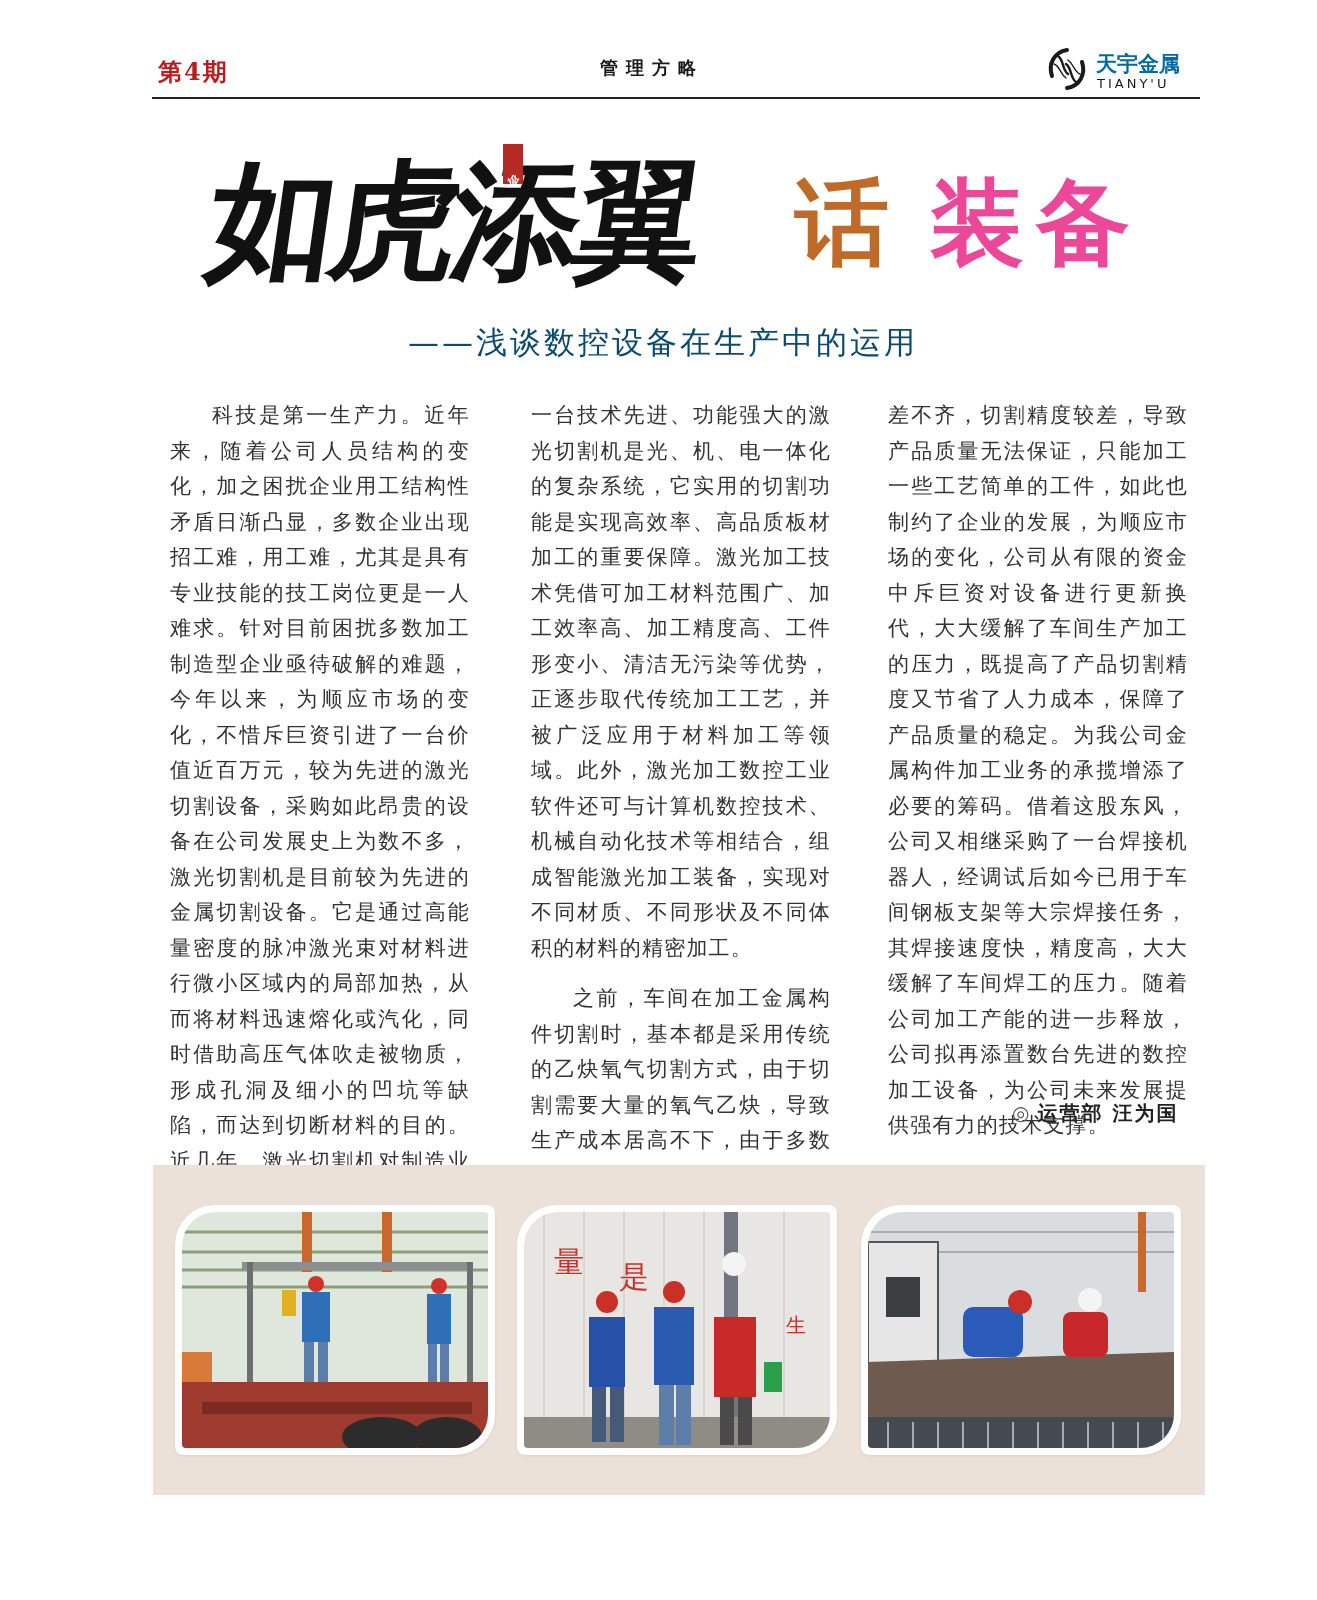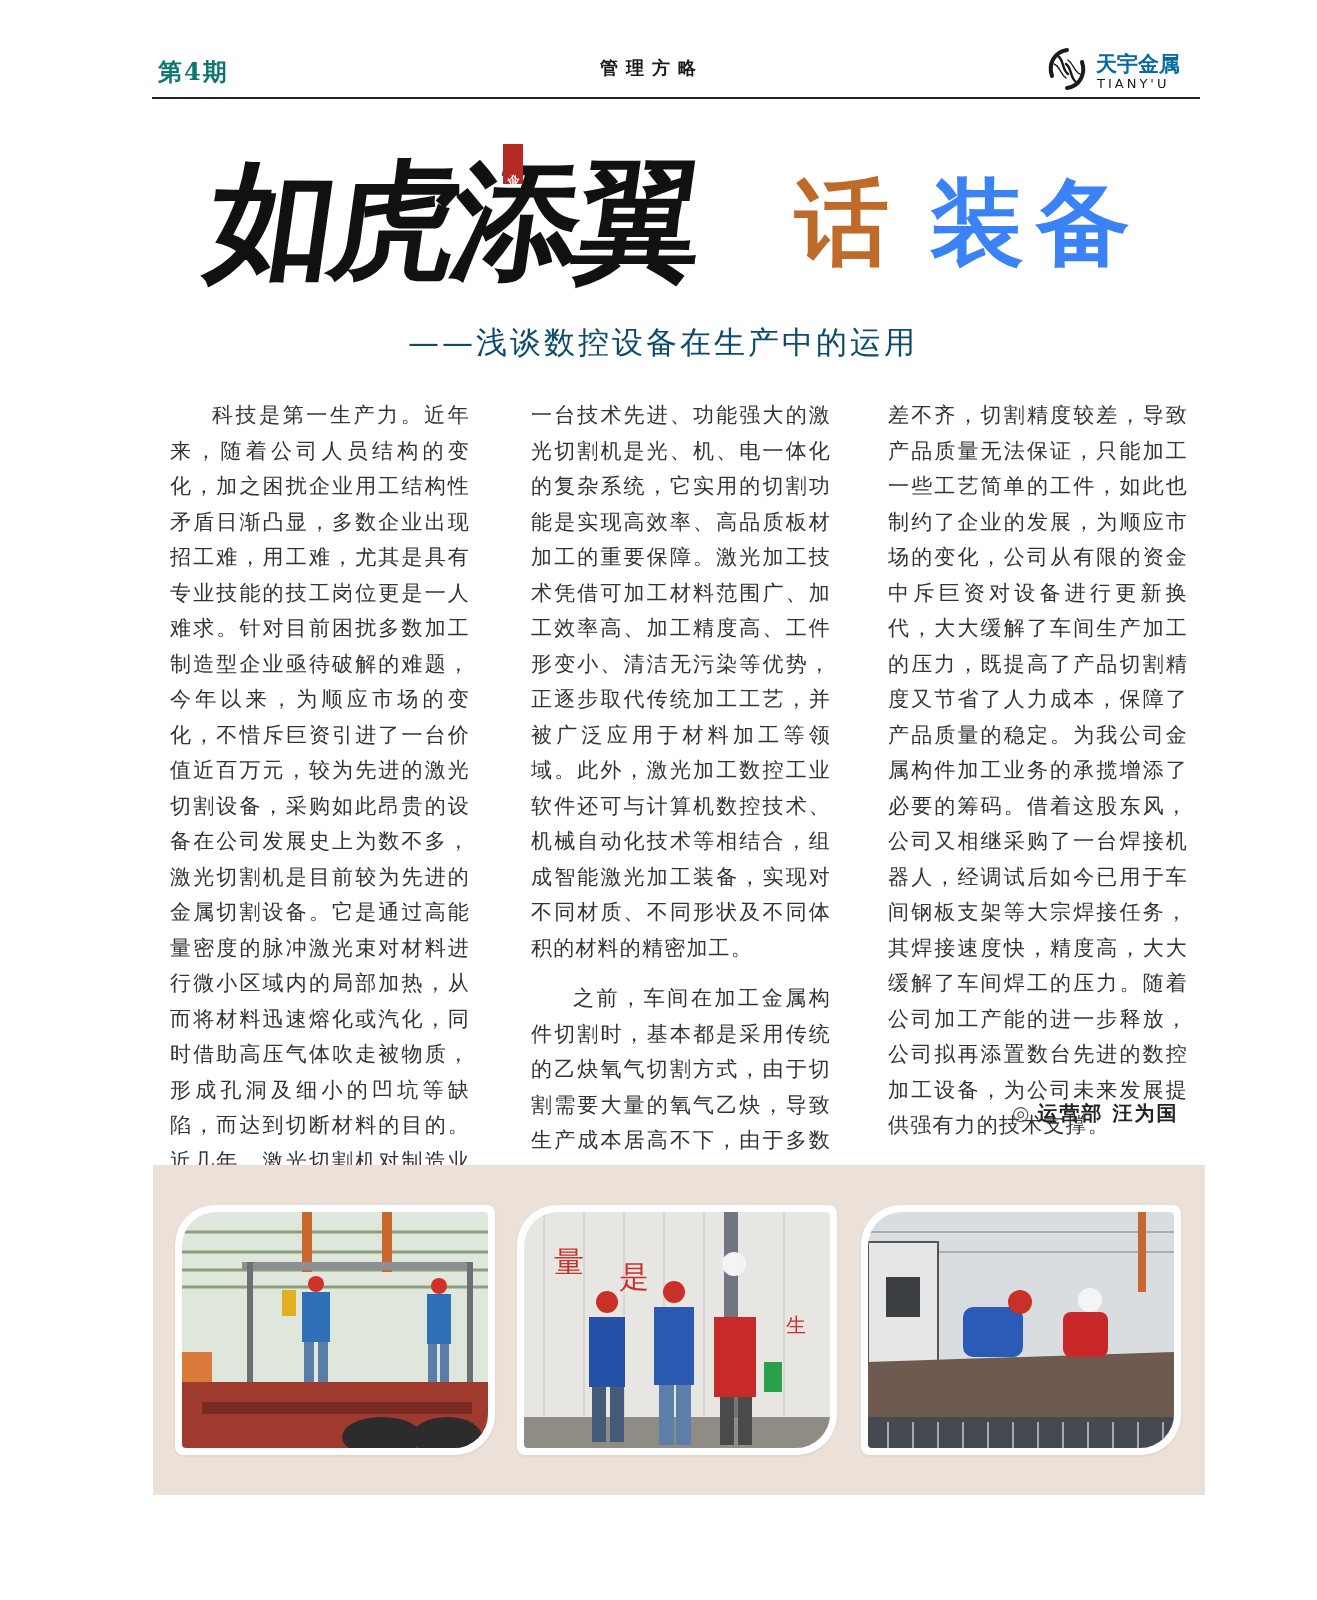--- a/index.html
+++ b/index.html
@@ -1,33 +1,33 @@
 <!DOCTYPE html>
 <html><head>
 <meta charset="utf-8">
 <style>
   html, body { margin: 0; padding: 0; }
   body {
     width: 1317px; height: 1600px; background: #ffffff; position: relative; overflow: hidden;
     font-family: "DejaVu Sans", "Liberation Sans", sans-serif; color: #2b2b2b;
   }
   .header { position: absolute; left: 152px; top: 40px; width: 1048px; height: 60px; }
-  .issue { position: absolute; left: 6px; top: 16px; font-size: 24px; font-weight: bold; letter-spacing: 2px; color: #0f766e; font-family: "DejaVu Serif", serif; }
+  .issue { position: absolute; left: 6px; top: 16px; font-size: 24px; font-weight: bold; letter-spacing: 2px; color: #b91c1c; font-family: "DejaVu Serif", serif; }
   .section { position: absolute; left: 448px; top: 16px; font-size: 18px; font-weight: bold; letter-spacing: 8px; color: #1a1a1a; font-family: "DejaVu Serif", serif; }
   .logo { position: absolute; right: 4px; top: 4px; width: 152px; height: 52px; }
   .logo-mark { position: absolute; left: 0; top: 2px; width: 46px; height: 46px; }
   .logo-cn { position: absolute; left: 52px; top: 6px; font-size: 21px; font-weight: bold; color: #0369a1; letter-spacing: 0px; }
   .logo-en { position: absolute; left: 53px; top: 32px; font-size: 13px; letter-spacing: 3px; color: #1a1a1a; }
   .rule { position: absolute; left: 152px; top: 97px; width: 1048px; height: 2px; background: #222; }
 
   .title { position: absolute; left: 205px; top: 140px; width: 950px; height: 170px; }
   .brush { position: absolute; left: 5px; top: 0; font-family: "DejaVu Serif", serif; font-size: 128px; font-weight: bold; color: #111; letter-spacing: -6px; line-height: 160px; transform: skewX(-8deg); }
   .seal { position: absolute; left: 298px; top: 4px; width: 20px; height: 40px; background: #b52a22; color: #fff; font-size: 13px; line-height: 19px; text-align: center; writing-mode: vertical-rl; font-family: "DejaVu Serif", serif; }
   .hua { position: absolute; left: 590px; top: 28px; font-size: 94px; font-weight: bold; color: #c06a2a; line-height: 110px; }
-  .zb { position: absolute; left: 725px; top: 28px; font-size: 94px; font-weight: bold; color: #3b82f6; line-height: 110px; letter-spacing: 12px; }
+  .zb { position: absolute; left: 725px; top: 28px; font-size: 94px; font-weight: bold; color: #ec4899; line-height: 110px; letter-spacing: 12px; }
 
   .subtitle { position: absolute; left: 408px; top: 320px; font-size: 31px; color: #0c4a6e; letter-spacing: 3px; line-height: 44px; }
 
   .col { position: absolute; top: 383px; width: 330px; font-size: 21px; line-height: 35.5px; color: #333; text-align: justify; letter-spacing: 1.2px; }
   .col p { margin: 15px; }
   .col .indent { text-indent: 2em; }
   .c1 { left: 155px; } .c2 { left: 516px; } .c3 { left: 873px; }
   .byline { position: absolute; left: 1012px; top: 1100px; font-size: 20px; color: #222; font-weight: bold; letter-spacing: 2px; }
   .byline .mark { font-weight: normal; color: #555; margin-right: 6px; }
 

